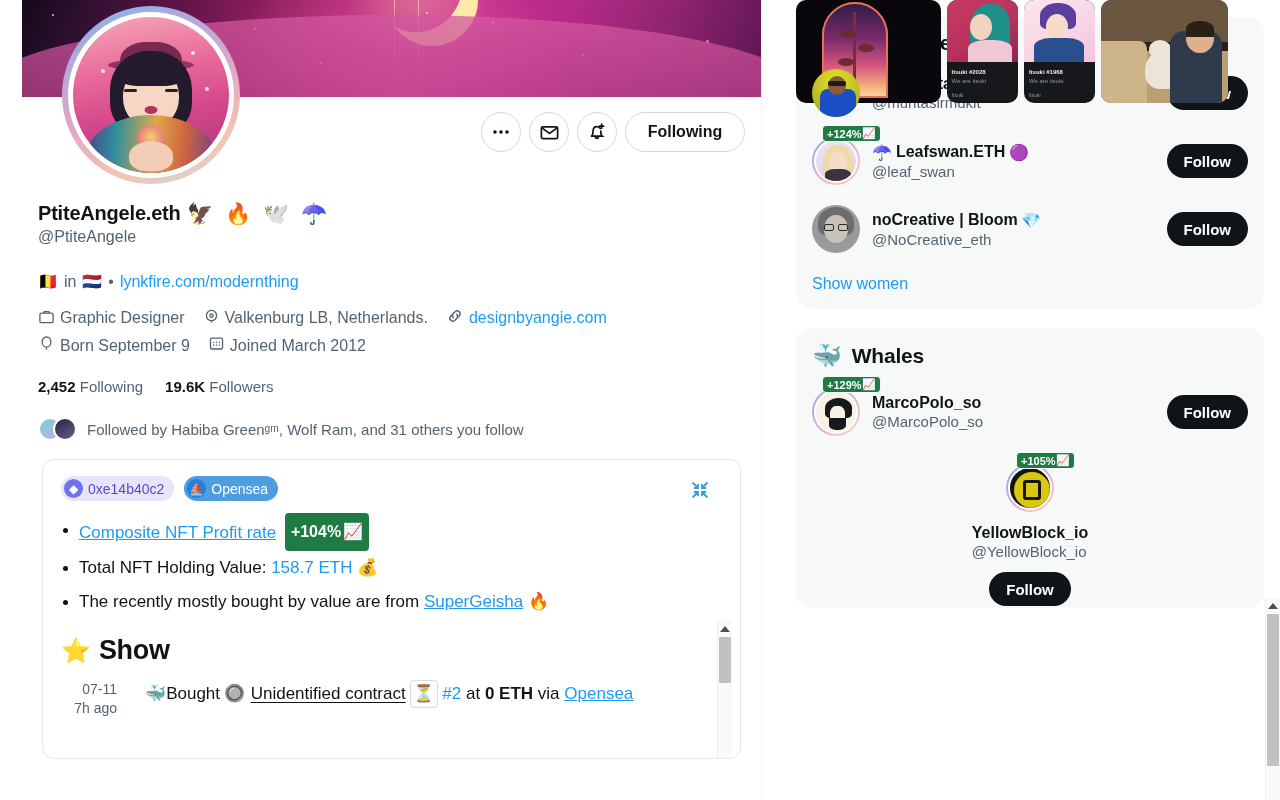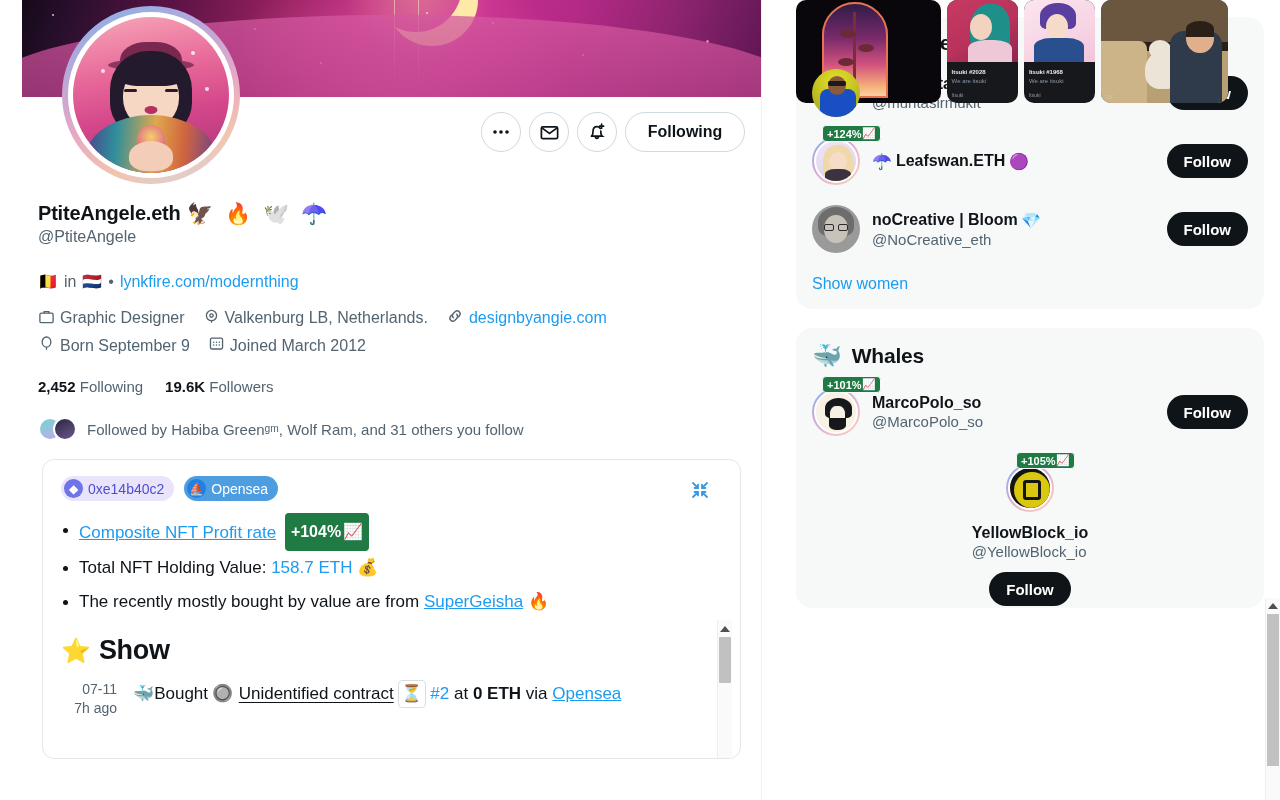--- a/index.html
+++ b/index.html
@@ -155,21 +155,21 @@
   .bullets li::before { content:""; position:absolute; left:2px; top:15px; width:5px; height:5px; border-radius:50%; background:#0f1419; }
   .blue { color:#1d9bf0; }
   .pct-badge {
     display:inline-flex; align-items:center; gap:2px;
     background:#1f7a43; color:#fff; font-weight:700; font-size:16px;
     padding:2px 6px; border-radius:4px; margin-left:4px; vertical-align:1px;
   }
 
   .alert-head { margin-top: 16px; display:flex; align-items:center; gap:8px; }
   .alert-title { font-size:27px; font-weight:800; letter-spacing:-.3px; }
-  .alert-row { display:flex; gap:16px; margin-top: 14px; }
+  .alert-row { display:flex; gap:28px; margin-top: 14px; }
   .alert-time { width:56px; text-align:right; flex:none; font-size:14px; color:#536471; line-height:19px; }
   .alert-text { font-size:17px; line-height:26px; color:#0f1419; }
   .alert-text u { text-underline-offset: 3px; }
   .hourglass-box { display:inline-block; border:1px solid #d8dde1; border-radius:4px; padding:0 2px; }
 
   .inner-sb { position:absolute; right:8px; top:160px; bottom:0; width:15px; background:#fafafa; border-left:1px solid #eceff1; }
   .inner-sb .sb-up { height:17px; background:#fafafa; display:flex; align-items:center; justify-content:center; }
   .inner-sb .sb-thumb { height:46px; background:#c1c1c1; border-radius:1px; margin:0 1px; }
   .tri-up { width:0;height:0;border-left:5px solid transparent;border-right:5px solid transparent;border-bottom:6px solid #505050; }
 
@@ -586,20 +586,21 @@
                 <div class="body"></div>
               </div>
           </div>
         </div>
         <div class="sugg-names">
           <div class="sugg-name">
             <span>☂️</span>
             <span>Leafswan.ETH</span>
             <span>🟣</span>
           </div>
+          <div class="sugg-handle">@leaf_swan</div>
         </div>
         <button class="follow-btn">Follow</button>
       </div>
 
       <div class="sugg-row">
         <div class="sugg-av-wrap">
           <div class="sugg-av av-nocreative">
               <div class="hair"></div>
               <div class="face"></div>
               <div class="g1"></div>
@@ -621,21 +622,21 @@
 
     <div class="panel" style="margin-top:19px; padding-bottom:0; height:280px; overflow:hidden;">
       <div class="panel-title with-ic">
         <span style="font-size:24px">🐳</span>
         <span>Whales</span>
       </div>
 
       <div class="sugg-row" style="padding-top:14px;">
         <div class="sugg-av-wrap">
           <div class="mini-badge">
-            <span>+101%</span>
+            <span>+129%</span>
             <span>📈</span>
           </div>
           <div class="sugg-av ringed">
             <div class="sugg-av av-marco">
                 <div class="hat"></div>
                 <div class="fc"></div>
                 <div class="beard"></div>
               </div>
           </div>
         </div>

